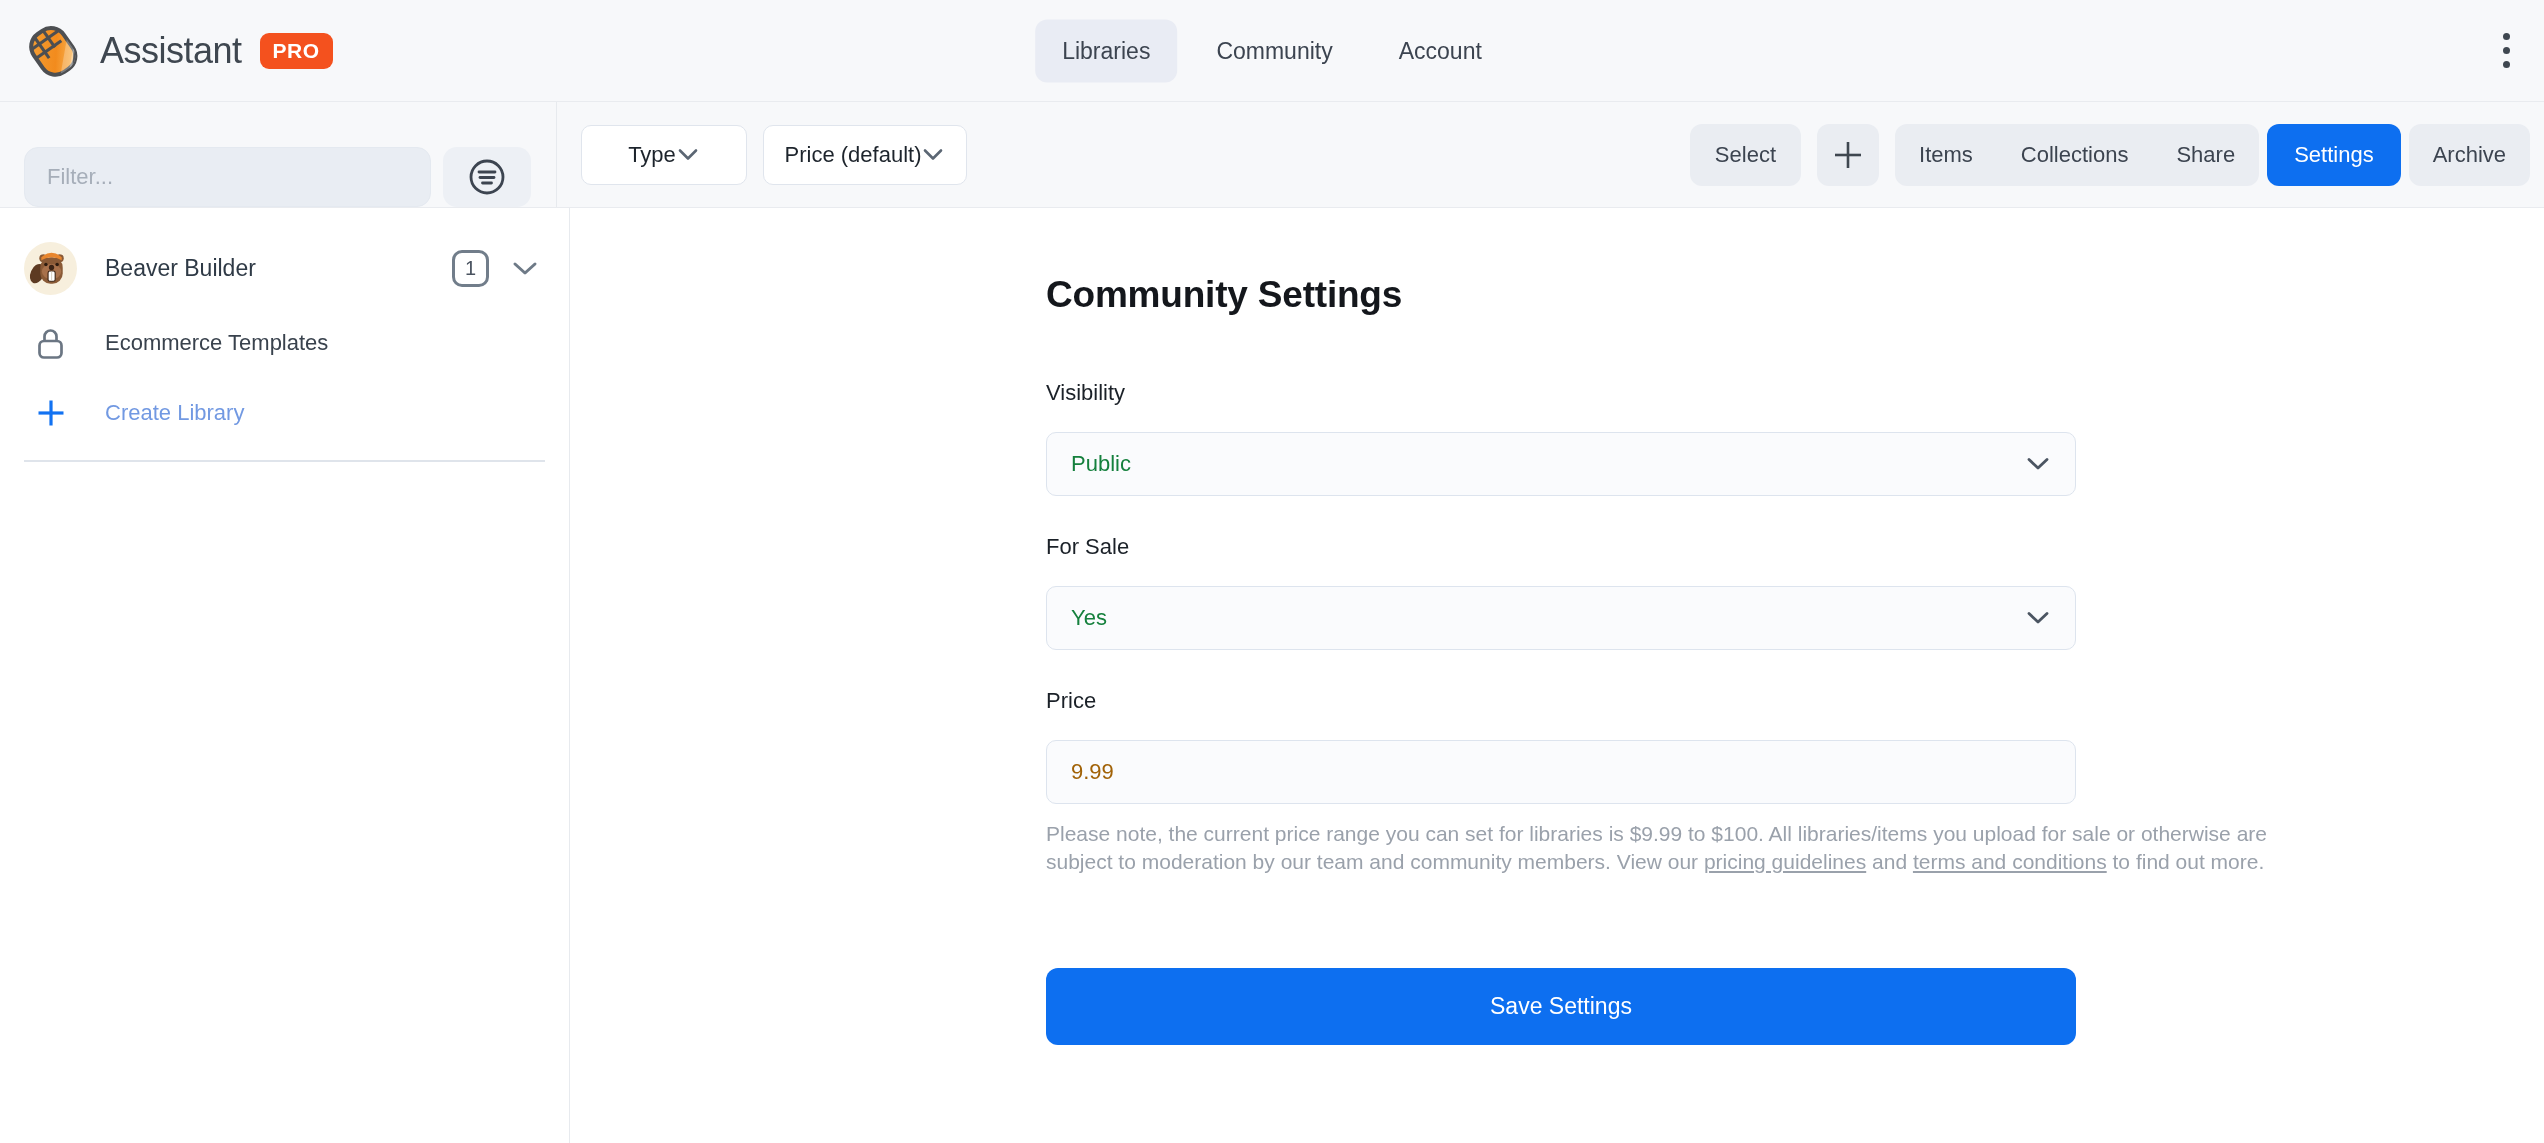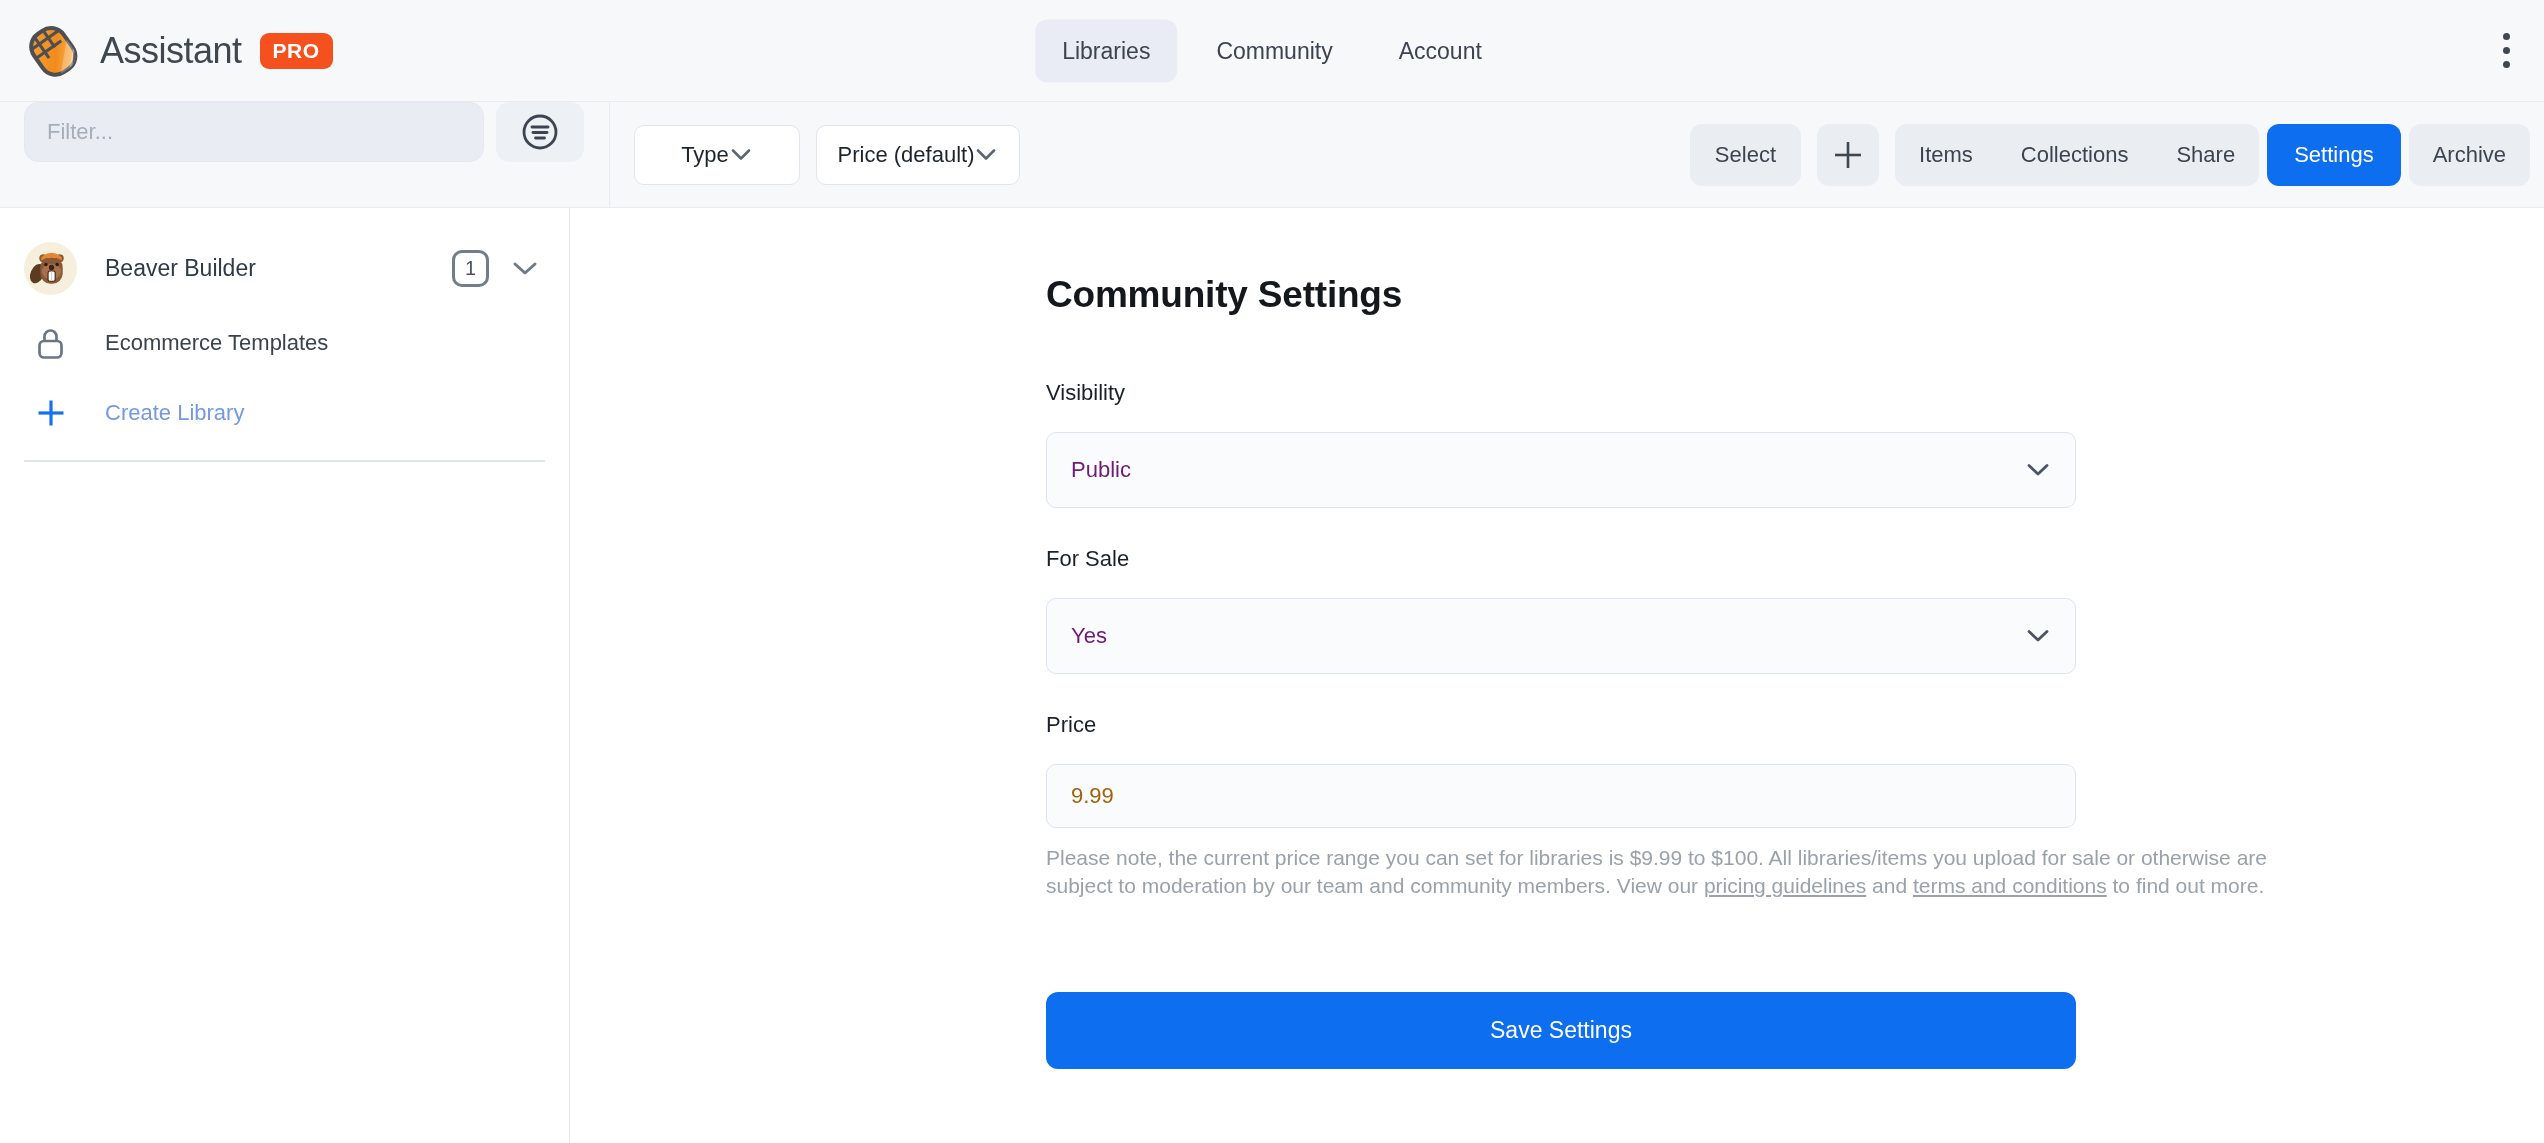--- a/index.html
+++ b/index.html
@@ -31,21 +31,21 @@
   .header-tab.active { background:#e9ecf4; }
   .kebab { margin-left:auto; display:flex; flex-direction:column; gap:7px; padding:10px 6px; cursor:pointer; }
   .kebab i { width:7px; height:7px; border-radius:50%; background:#3f4750; }
 
   
   .toolbar {
     height:106px; background:#f7f8fa; border-bottom:1px solid #e9ebef;
     display:flex;
   }
   .toolbar-left {
-    width:610px; flex:none; display:flex; align-items:flex-start;
+    width:557px; flex:none; display:flex; align-items:flex-end;
     padding:0 25px 0 24px; gap:12px; border-right:1px solid #e7eaee;
   }
   .filter-input {
     flex:1; min-width:0; height:60px; border-radius:14px;
     background:#e9edf3; border:1px solid #e4e9f0;
     padding:0 22px; font-size:22px; color:#3c4450; outline:none;
     font-family:"Liberation Sans", sans-serif;
   }
   .filter-input::placeholder { color:#a6aeb9; }
   .filter-btn {
@@ -100,23 +100,23 @@
   .side-icon { width:53px; flex:none; display:flex; justify-content:center; }
   .side-label { margin-left:28px; font-size:22px; color:#39424d; }
   .side-label.create { color:#7299e2; }
   .side-divider { height:2px; background:#dfe4eb; margin:8px 0 0 0; }
 
   .main { flex:1; padding:66px 0 0 476px; }
   .form-col { width:1030px; }
   .page-title { font-size:37px; font-weight:700; color:#14171c; margin:0 0 64px 0; letter-spacing:-0.2px; }
   .field-label { font-size:22px; color:#1b2128; margin-bottom:26px; }
   .select-field {
-    height:76px; width:100%; border:1.5px solid #dde4ee; background:#fafbfd; border-radius:10px;
+    height:64px; width:100%; border:1.5px solid #dde4ee; background:#fafbfd; border-radius:10px;
     display:flex; align-items:center; justify-content:space-between;
-    padding:0 24px; font-size:22px; color:#701a75; margin-bottom:38px; cursor:pointer;
+    padding:0 24px; font-size:22px; color:#15803d; margin-bottom:38px; cursor:pointer;
   }
   .text-field {
     height:64px; width:100%; border:1.5px solid #dde4ee; background:#fafbfd; border-radius:10px;
     padding:0 24px; font-size:22px; color:#a16207; outline:none; display:block;
     font-family:"Liberation Sans", sans-serif;
   }
   .note { margin-top:16px; width:1250px; font-size:21px; line-height:1.33; color:#9aa1ab; }
   .note a { color:#9aa1ab; text-decoration:underline; cursor:pointer; }
   .save-btn {
     margin-top:92px; width:100%; height:77px; background:#0d6ff0; border:none; border-radius:12px;

